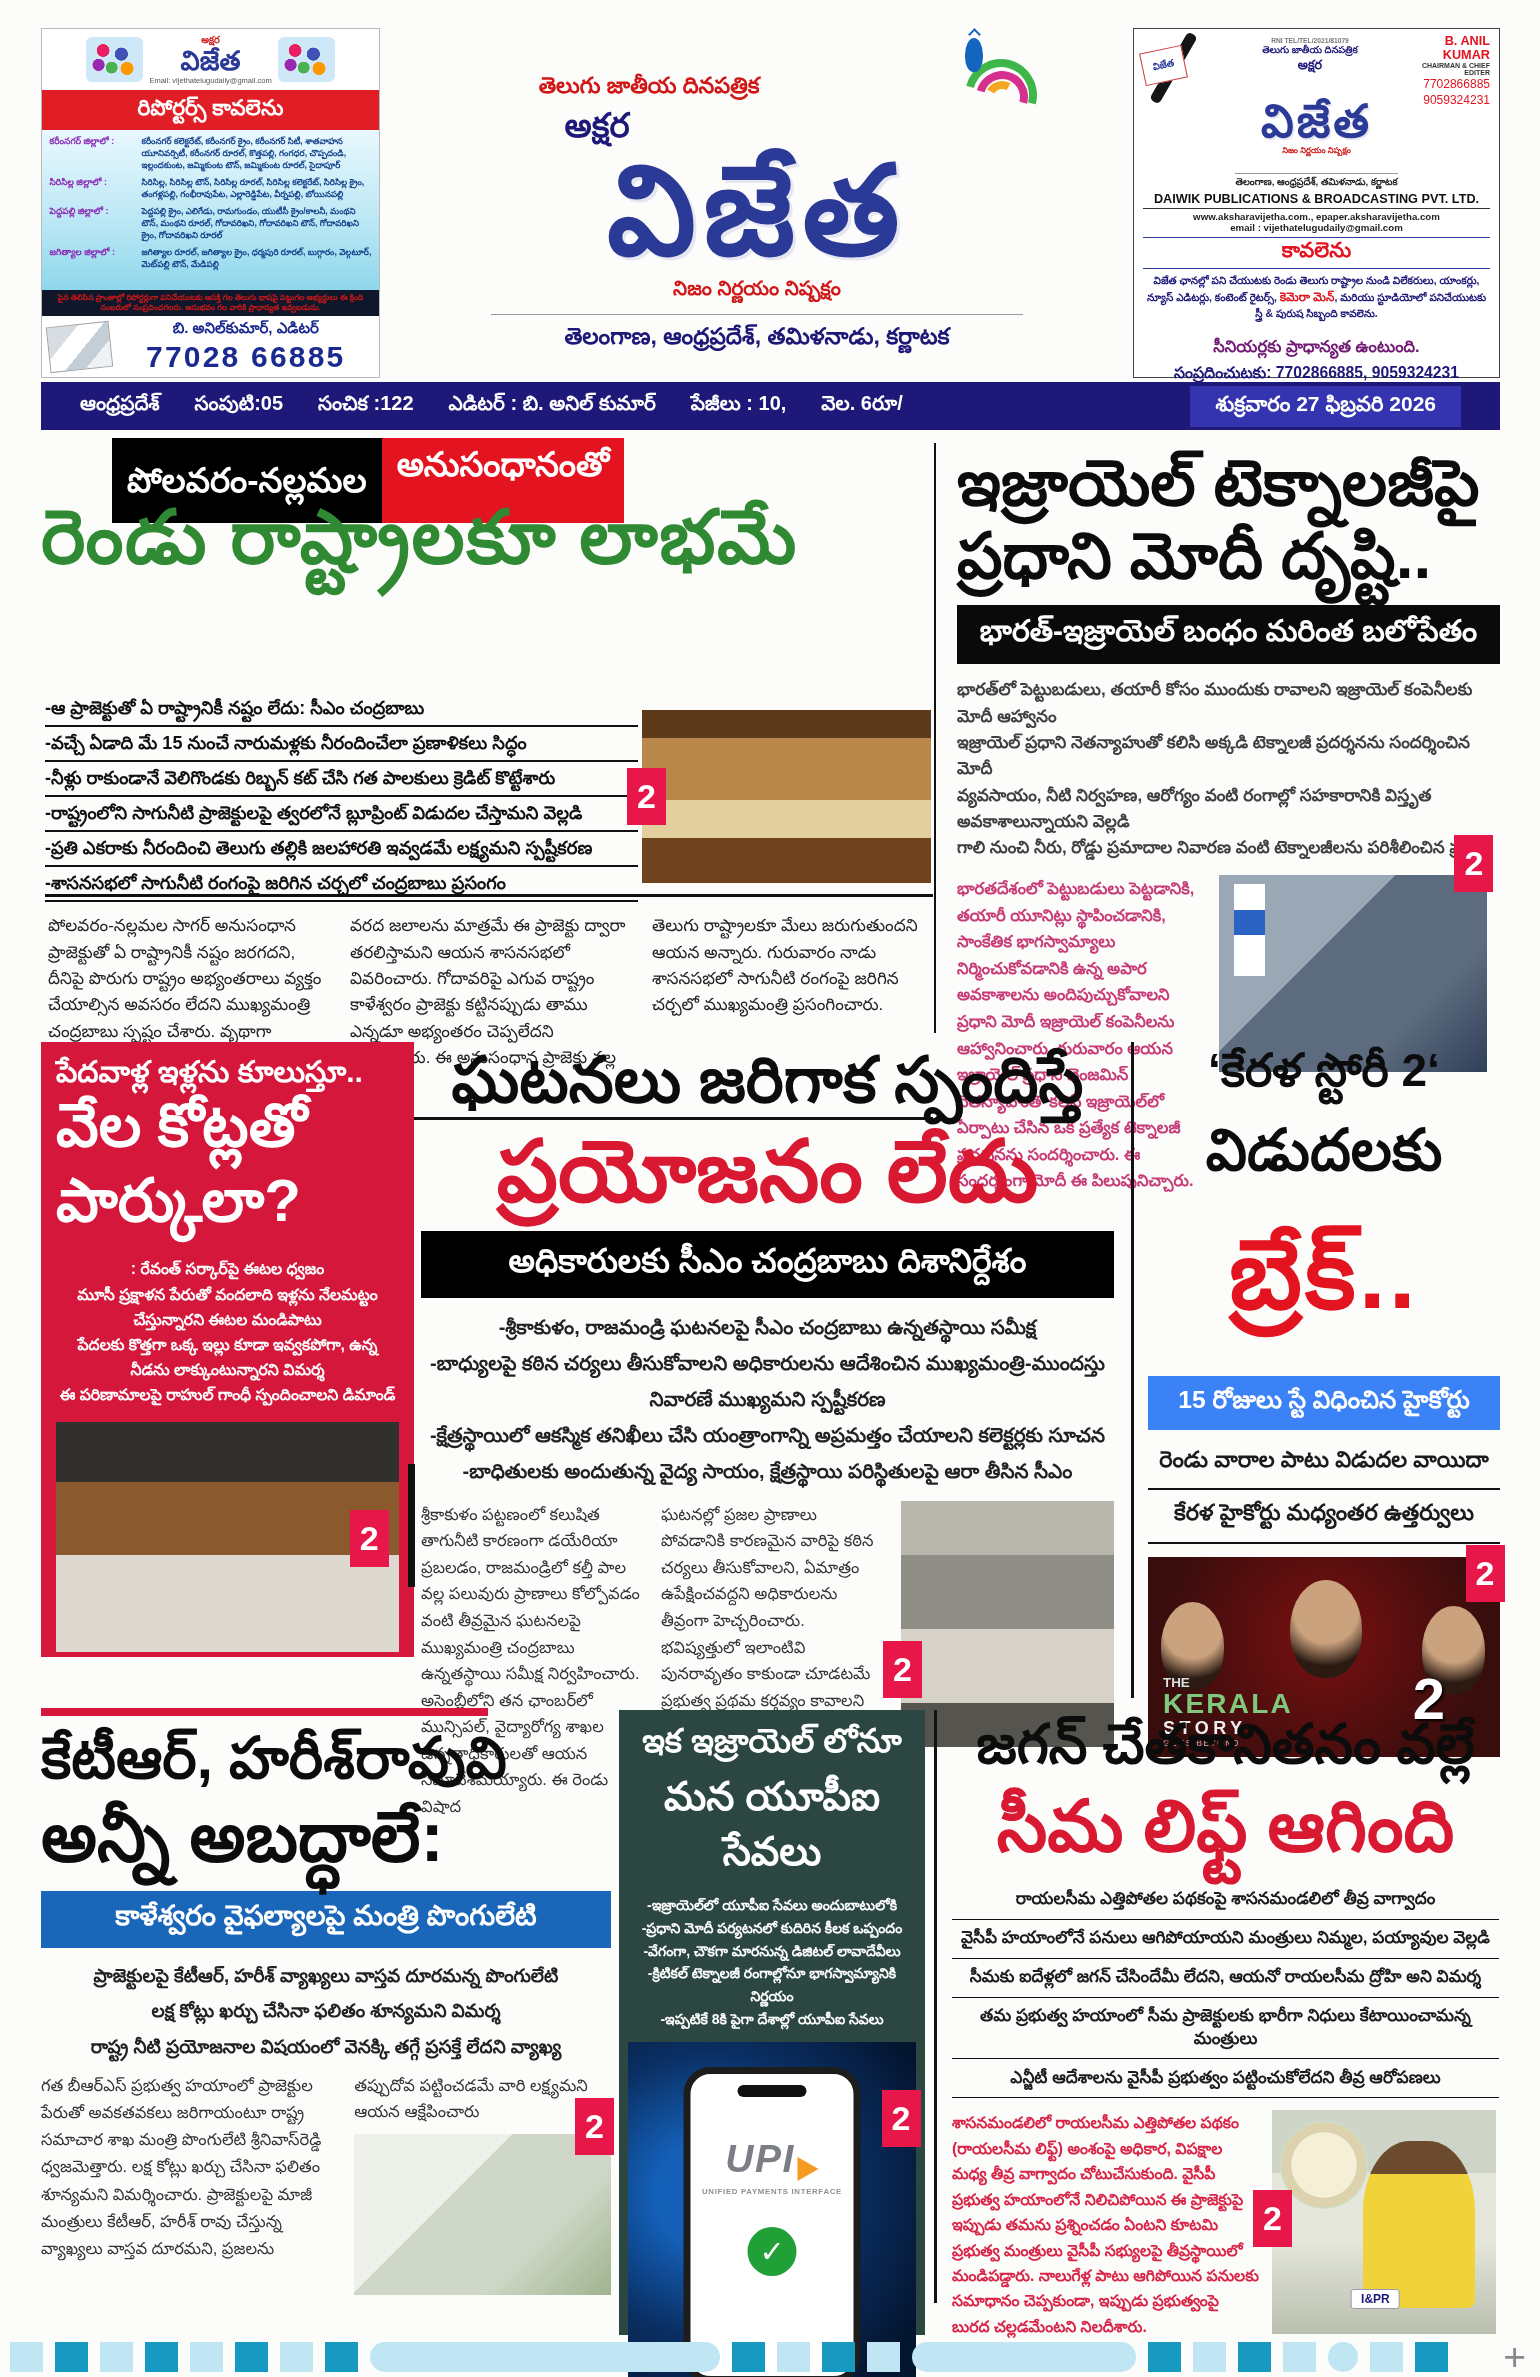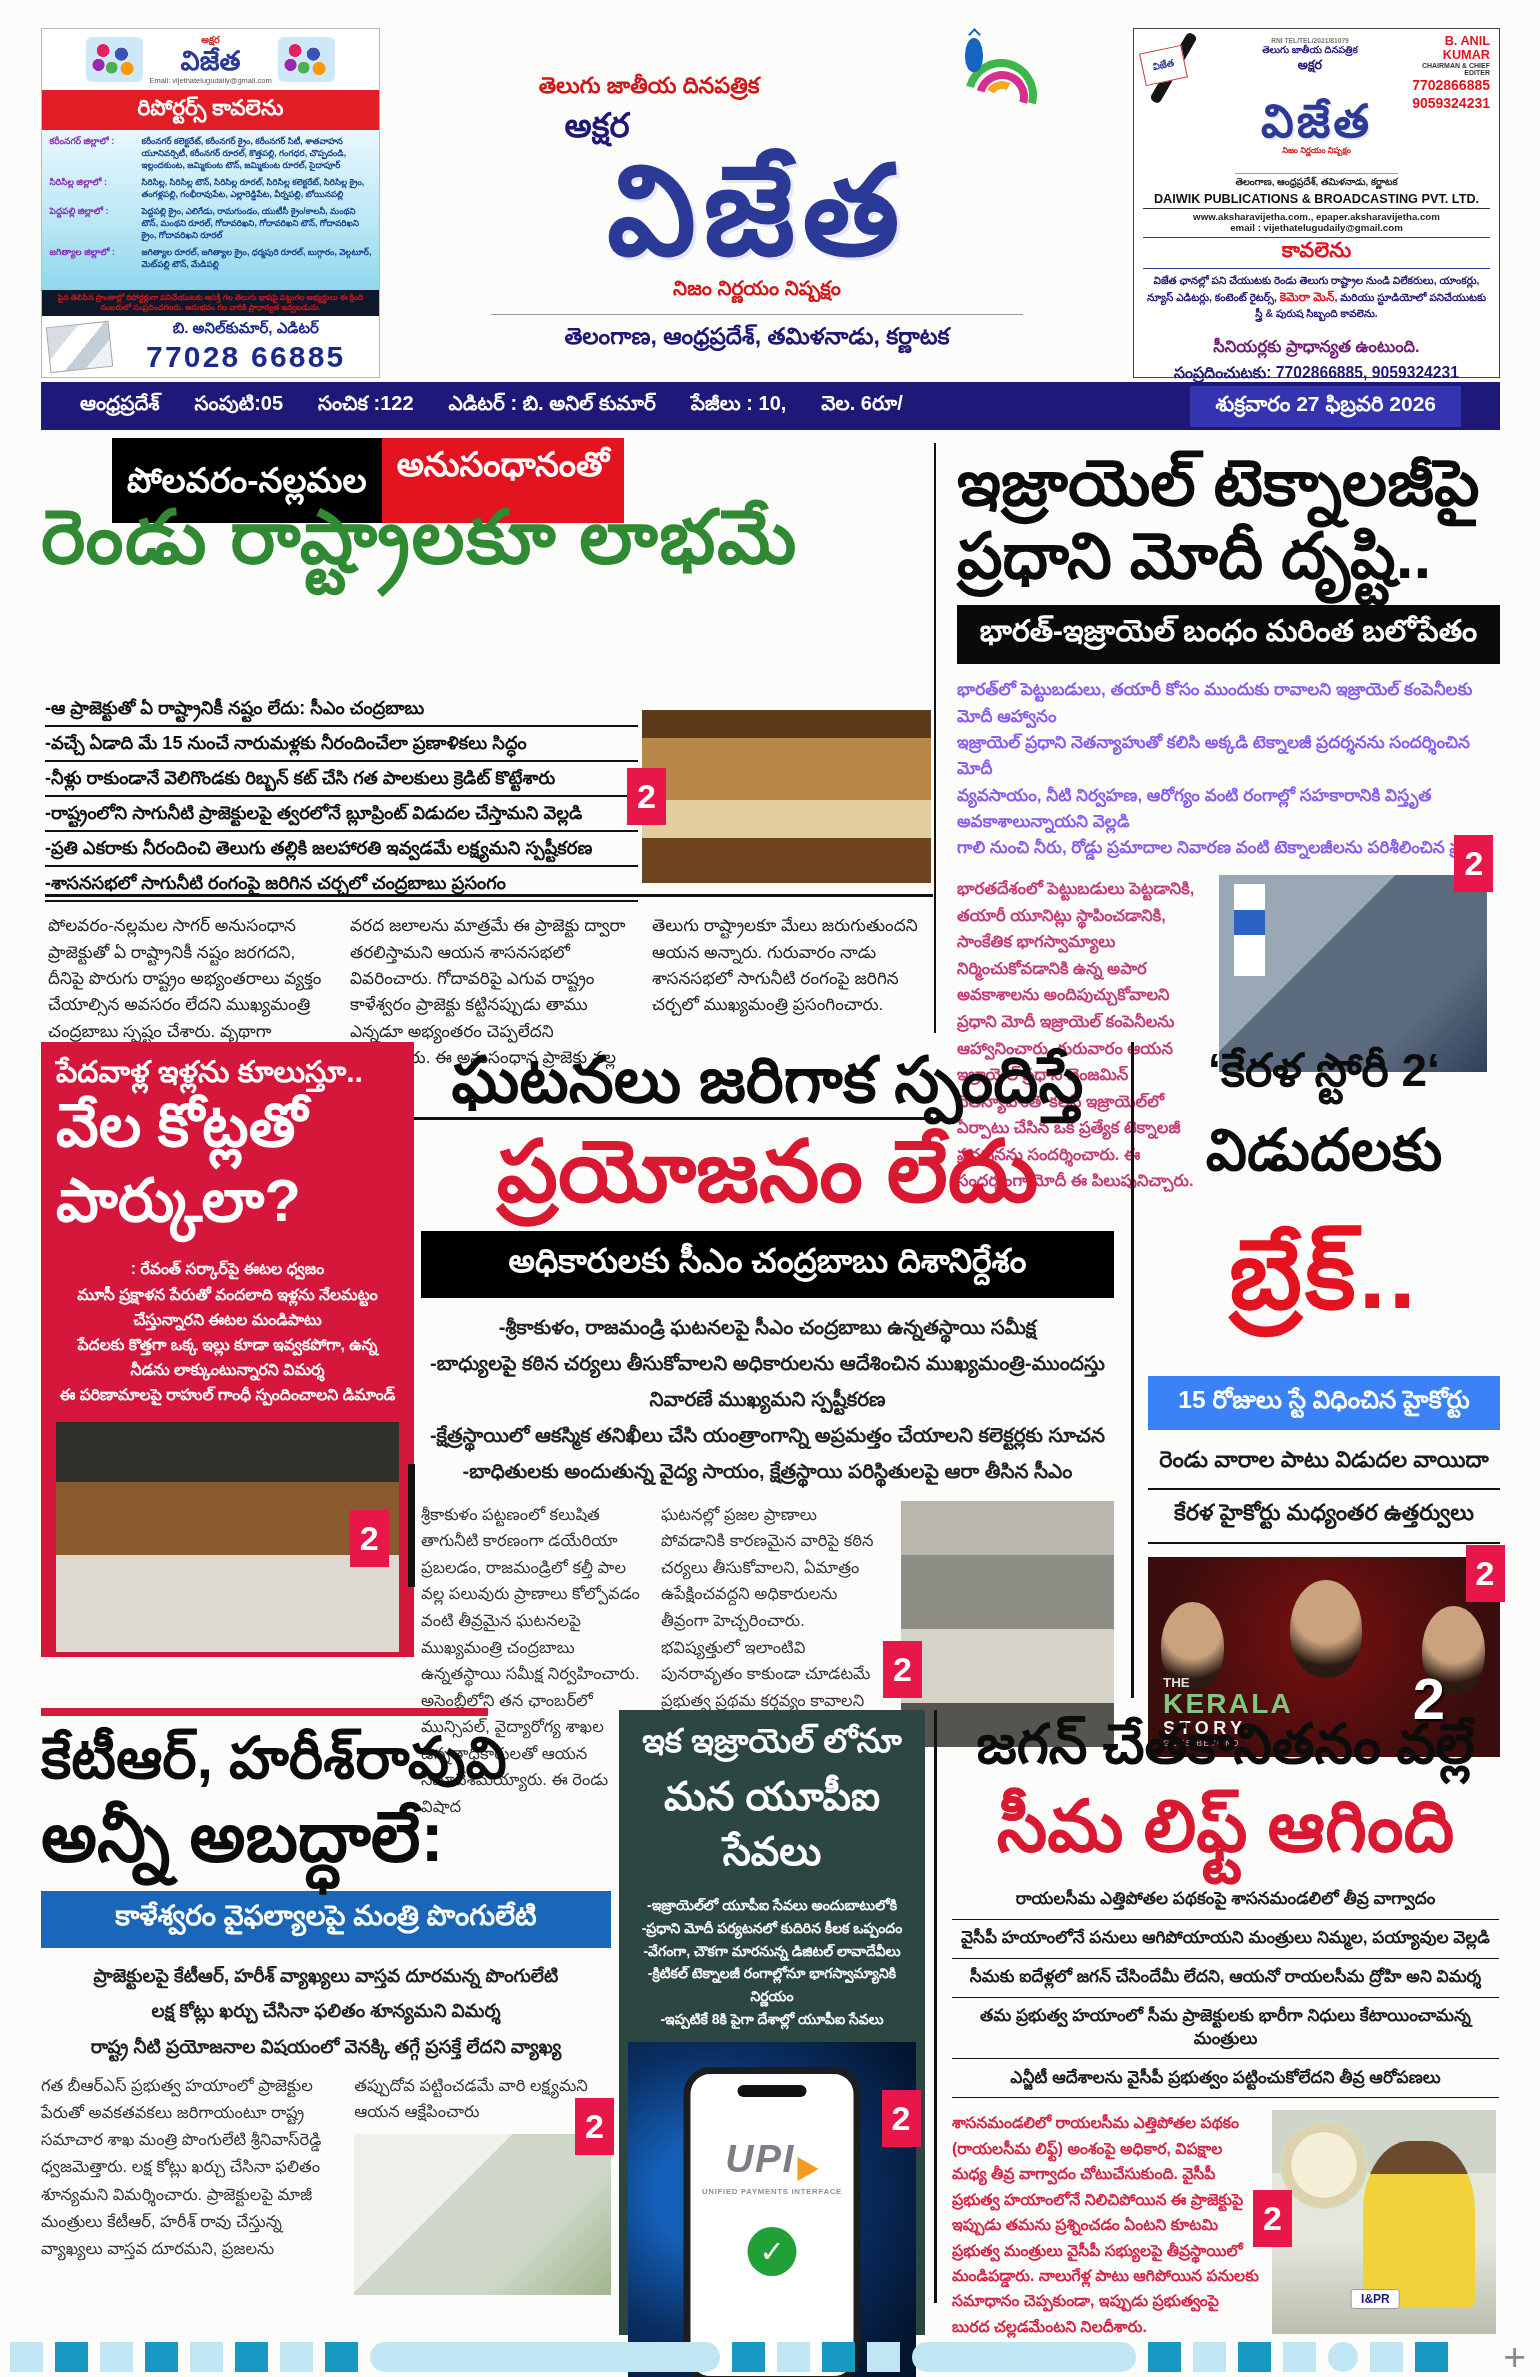--- a/index.html
+++ b/index.html
@@ -45,21 +45,21 @@
 .ra-mic{position:relative;width:82px;height:64px;flex:none}
 .mic-rod{position:absolute;left:25px;top:-4.5px;width:11.2px;height:78px;background:#151515;transform:rotate(30deg);border-radius:4.5px}
 .mic-flag{position:absolute;left:-1.5px;top:15px;width:43px;height:33px;background:#fff;border:1.5px solid #cc3333;transform:rotate(-12deg);font-size:9.7px;color:#2b3a96;font-weight:800;display:flex;align-items:center;justify-content:center}
 .ra-mid{flex:1;padding-top:3px}
 .ra-rni{font-size:6.7px;color:#777;font-weight:700}
 .ra-tag{color:#1e1878;font-weight:700;font-size:9.7px}
 .ra-prefix{color:#1e1878;font-weight:800;font-size:12.7px}
 .ra-contactbox{width:95px;flex:none;text-align:right}
 .ra-person{color:#e3131f;font-weight:800;font-size:12.7px}
 .ra-role{color:#333;font-weight:700;font-size:7px}
-.ra-phones{color:#e3131f;font-weight:700;font-size:14px;line-height:1.35}
+.ra-phones{color:#e3131f;font-weight:400;font-size:12px;line-height:1.35}
 .ra-title{color:#2b3a96;font-weight:800;font-size:46px;line-height:1;letter-spacing:3px;text-shadow:1.5px 1.5px 0 #e6e6f2}
 .ra-slogan{color:#d01818;font-size:8.2px;font-weight:700;margin-top:2.2px}
 .ra-states{color:#222;font-weight:800;font-size:9.7px;margin-top:2.2px;padding-top:2.2px;border-top:0.7px solid #999;display:inline-block}
 .ra-company{color:#111;font-weight:800;font-size:12.7px;margin-top:2.2px}
 .ra-web{font-size:9.7px;font-weight:800;color:#222;border-top:1.5px solid #333;padding-top:2.2px;margin-top:1.5px}
 .ra-email{font-size:9.7px;font-weight:800;color:#222}
 .ra-wanted{color:#e3131f;font-weight:800;font-size:21px;border-top:1.5px solid #2b3a96;border-bottom:1.5px solid #2b3a96;margin-top:3.7px;padding:0.7px 0}
 .ra-body{color:#1e1878;font-weight:700;font-size:10.4px;line-height:1.5;margin-top:3.7px}
 .ra-hl{color:#e3131f;font-weight:800;font-size:12px}
 .ra-seniors{color:#701a75;font-weight:800;font-size:16.4px;margin-top:15px}
@@ -75,21 +75,21 @@
 .lead-bullets{position:absolute;left:45px;top:692px;width:593px}
 .lead-bullets div{font-size:18px;font-weight:700;color:#111;padding:4.5px 0 6px;border-bottom:2.2px solid #111;line-height:1.25}
 .lead-photo{position:absolute;left:642px;top:710px;width:289px;height:173px;background:linear-gradient(180deg,#5d3a1a 0 16%,#b9874a 16% 52%,#e3cf9e 52% 74%,#6e431d 74%)}
 .lead-body{position:absolute;left:45px;top:894px;width:888px;border-top:3px solid #111;border-bottom:3px solid #111;padding:16.4px 3px 19.4px;display:flex;gap:24px}
 .lead-body div{flex:1;font-size:17px;color:#222;line-height:1.55}
 
 .israel{position:absolute;left:957px;top:447px;width:543px}
 .isr-h{font-size:64px;font-weight:800;color:#0c0c0c;line-height:1.14}
 .isr-bar{background:#0a0a0a;color:#fff;font-weight:800;font-size:30px;text-align:center;padding:9px 4.5px;margin-top:12px}
 .isr-points{margin-top:13.4px}
-.isr-points div{font-size:17px;font-weight:700;color:#8b5cf6;line-height:1.55}
+.isr-points div{font-size:17px;font-weight:700;color:#404040;line-height:1.55}
 .isr-row{display:flex;gap:13.4px;margin-top:13.4px}
 .isr-body{width:249px;color:#c73b77;font-weight:700;font-size:16.4px;line-height:1.62}
 .isr-photo{position:relative;width:268px;height:197px;flex:none;background:linear-gradient(135deg,#9aa7b5 0 38%,#5c6b7d 38% 72%,#31405a)}
 .isr-flag{position:absolute;left:15px;top:9px;width:31px;height:92px;background:linear-gradient(180deg,#fff 0 28%,#2a63c4 28% 55%,#fff 55%)}
 
 .redbox{position:absolute;left:41px;top:1042px;width:373px;height:615px;background:#d6173c;color:#fff;padding:13.4px 15px;text-align:center}
 .rb-kicker{font-size:30px;font-weight:800;text-align:left;line-height:1.1}
 .rb-h{font-size:60px;font-weight:800;line-height:1.25;text-align:left;}
 .rb-lines{margin-top:18px}
 .rb-lines div{font-size:15.7px;font-weight:600;line-height:1.6}

